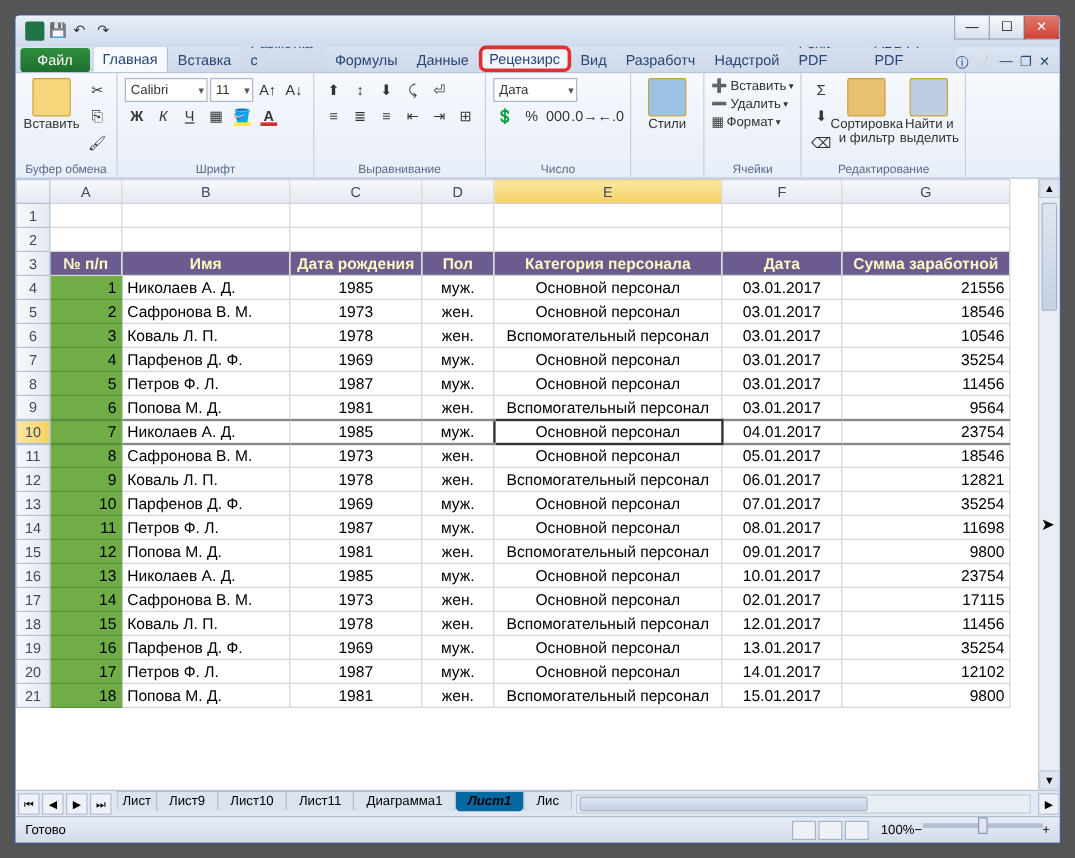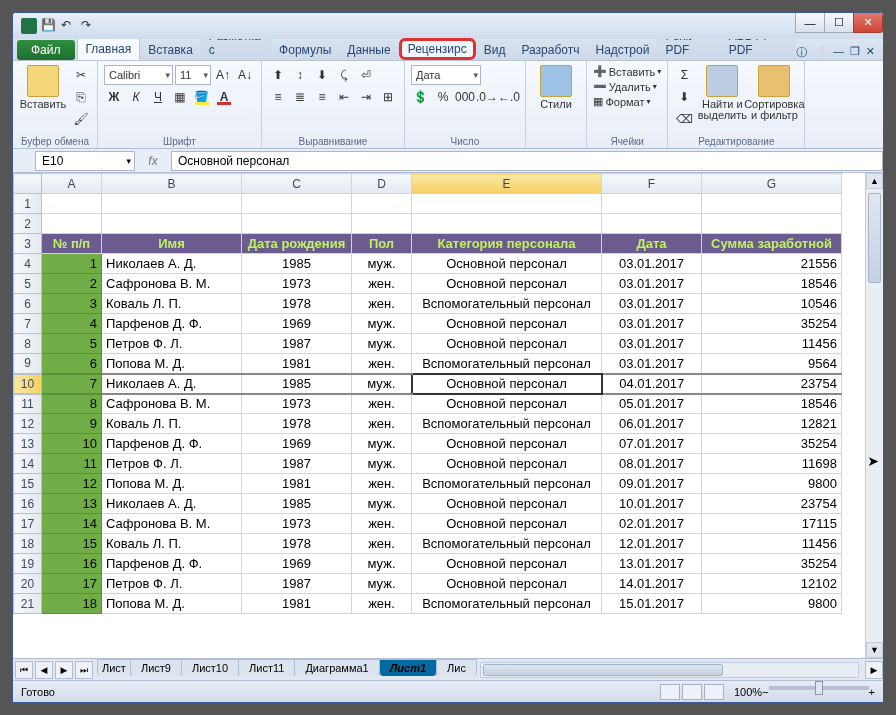--- a/index.html
+++ b/index.html
@@ -48,21 +48,21 @@
 
 .grid-wrap { flex: 1; display: flex; overflow: hidden; background: #fff; position: relative; }
 .grid-inner { flex: 1; overflow: auto; position: relative; }
 table.grid { border-collapse: collapse; font-size: 13px; table-layout: fixed; }
 table.grid th, table.grid td { border: 1px solid #d4d4d4; height: 20px; padding: 0 4px; white-space: nowrap; overflow: hidden; }
 .colhdr th { background: linear-gradient(#f6f8fb, #e4e9f1); font-weight: normal; font-size: 12px; color: #3a4a62; text-align: center; border-color: #b5c0d2; }
 .colhdr th.sel { background: linear-gradient(#fbe8a6, #f6d061); }
 .rowhdr { background: linear-gradient(90deg, #f6f8fb, #e4e9f1); text-align: center; font-size: 12px; color: #3a4a62; width: 28px; border-color: #b5c0d2 !important; }
 .rowhdr.sel { background: linear-gradient(90deg, #fbe8a6, #f6d061); }
 .corner { background: #e4e9f1; width: 28px; border-color: #b5c0d2 !important; }
-.hrow td { background: #6b5b8e; color: #bef264; font-weight: bold; text-align: center; border-color: #5a4b7a; }
+.hrow td { background: #6b5b8e; color: #fef9c3; font-weight: bold; text-align: center; border-color: #5a4b7a; }
 .greencell { background: #70ad47; color: #000; text-align: right; border-color: #5a8e39 !important; }
 td.c-name { text-align: left; }
 td.c-year, td.c-sex, td.c-cat, td.c-date { text-align: center; }
 td.c-sum { text-align: right; }
 tr.active-row td { border-top: 2px solid #888; border-bottom: 2px solid #888; }
 tr.active-row td.c-cat { border: 2px solid #333; }
 .vscroll { width: 18px; background: #e9edf4; border-left: 1px solid #c3ccdb; display: flex; flex-direction: column; }
 .vscroll .arr { height: 16px; background: #e0e6f0; border: 1px solid #c3ccdb; text-align: center; font-size: 9px; line-height: 14px; cursor: pointer; }
 .vscroll .track { flex: 1; position: relative; }
 .vscroll .thumb { position: absolute; left: 2px; right: 2px; top: 4px; height: 90px; background: linear-gradient(#dfe6f1, #c5d0e2); border: 1px solid #a7b4c8; border-radius: 2px; }
@@ -241,37 +241,32 @@
     </div>
 
     <div class="group">
       <div class="group-body">
         <div class="stack">
           <div class="smbtn">Σ</div>
           <div class="smbtn">⬇</div>
           <div class="smbtn">⌫</div>
         </div>
         <div class="bigbtn">
+          <div class="bicon" style="background:#e8c070"></div>
+          <div class="blbl">Сортировка и фильтр</div>
+        </div>
+        <div class="bigbtn">
           <div class="bicon" style="background:#bccde4"></div>
           <div class="blbl">Найти и выделить</div>
         </div>
-        <div class="bigbtn">
-          <div class="bicon" style="background:#e8c070"></div>
-          <div class="blbl">Сортировка и фильтр</div>
-        </div>
       </div>
       <div class="group-label">Редактирование</div>
     </div>
   </div>
 
-  <div class="fbar">
-    <div class="namebox">E10</div>
-    <div class="fx">fx</div>
-    <div class="formula-input">Основной персонал</div>
-  </div>
 
   <div class="grid-wrap">
     <div class="grid-inner">
       <table class="grid" id="grid">
           <colgroup>
             <col style="width:28px">
             <col style="width:60px">
             <col style="width:140px">
             <col style="width:110px">
             <col style="width:60px">

